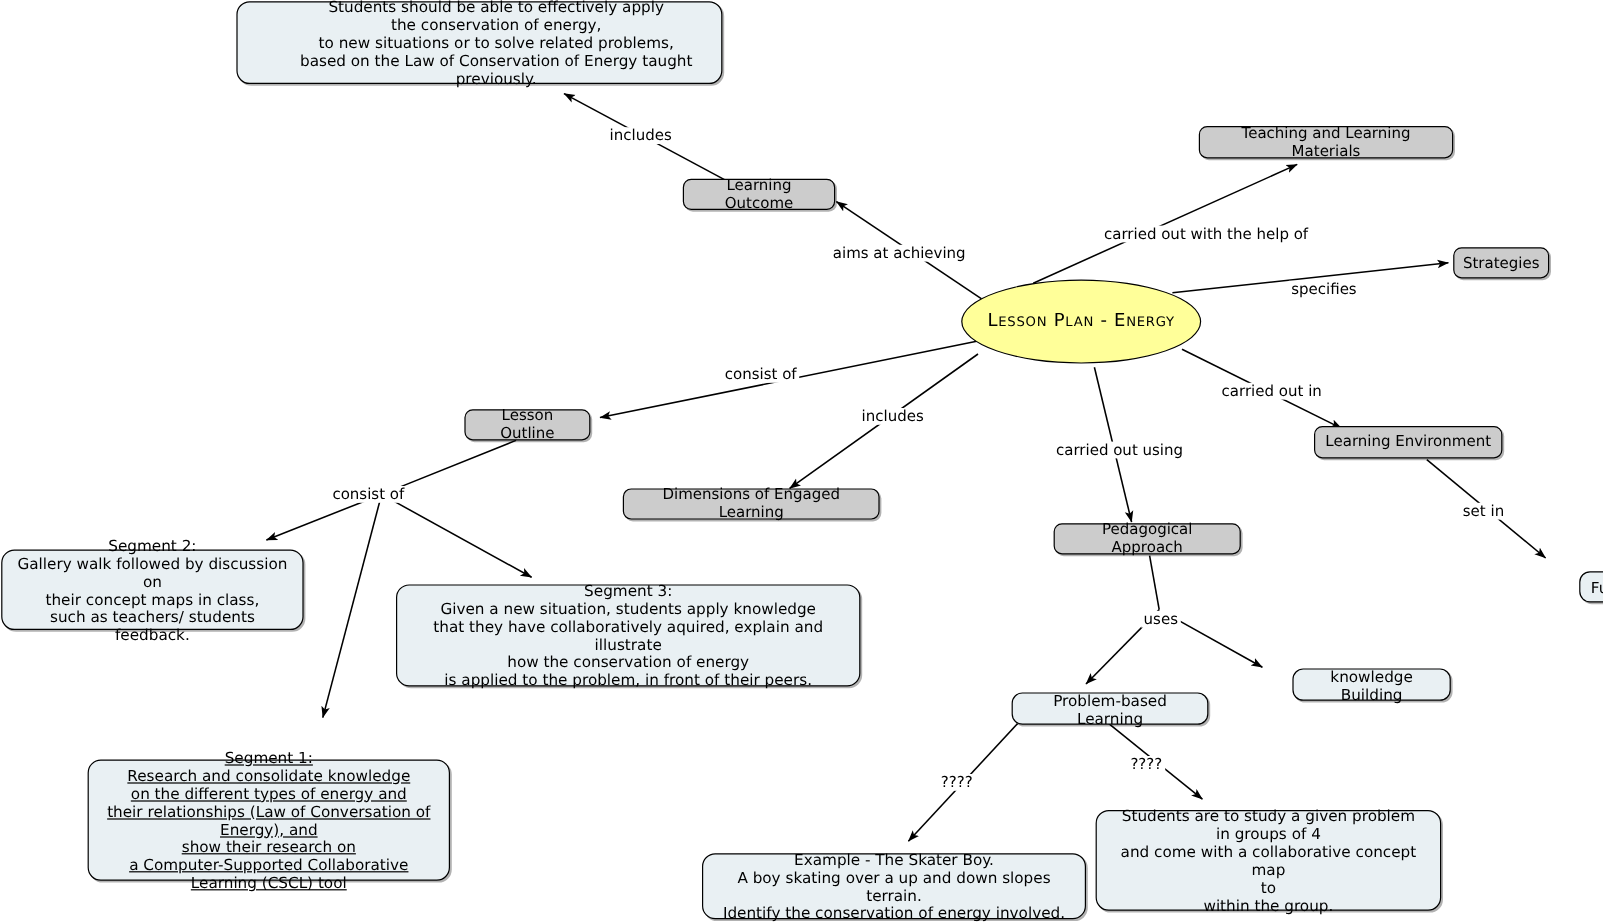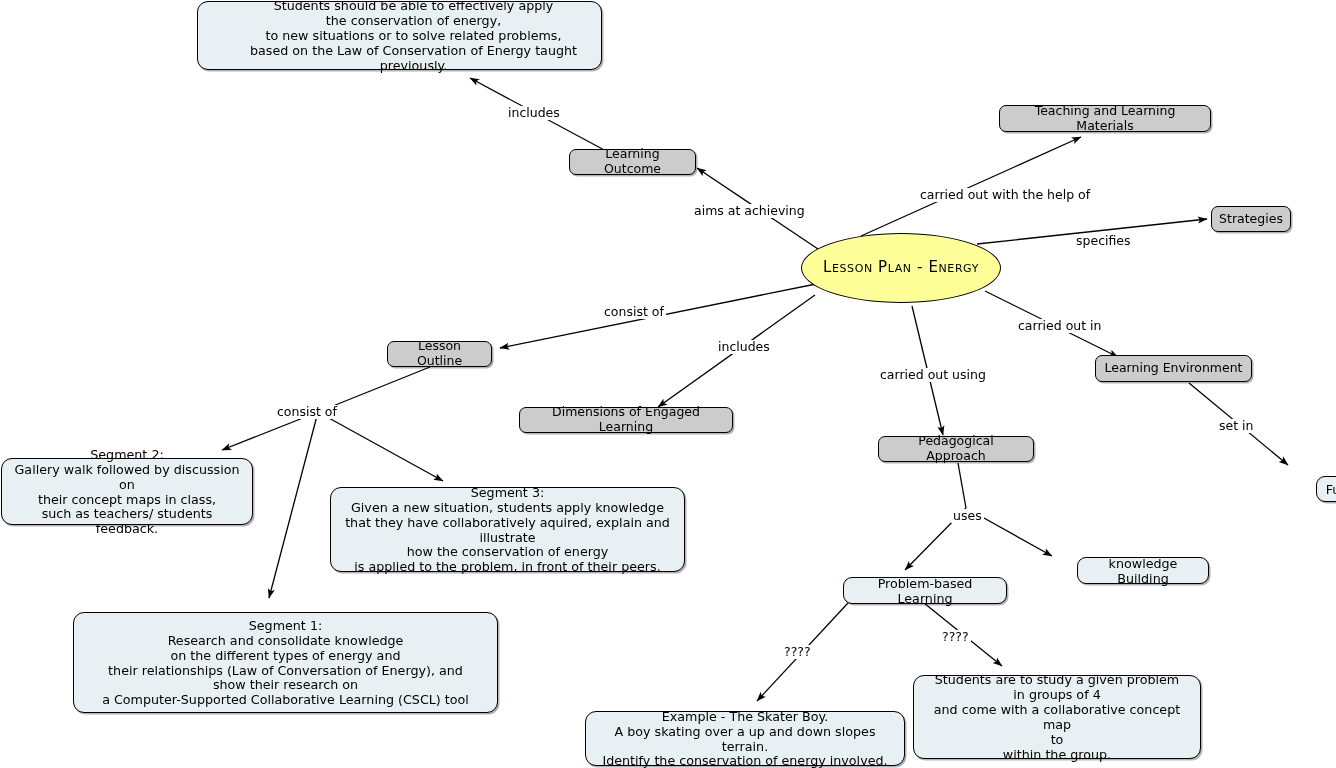--- a/index.html
+++ b/index.html
@@ -142,27 +142,27 @@
 
   <div class="node gray" style="left:387px; top:341px; width:105px; height:26px;">Lesson Outline</div>
 
   <div class="node gray" style="left:519px; top:407px; width:214px; height:26px;">Dimensions of Engaged Learning</div>
 
   <div class="node light" style="left:1px; top:458px; width:252px; height:67px;">Segment 2:
 Gallery walk followed by discussion on
 their concept maps in class,
 such as teachers/ students feedback.</div>
 
-  <div class="node light" style="left:330px; top:487px; width:355px; height:85px;">Segment 3:
+  <div class="node light" style="left:330px; top:487px; width:387px; height:85px;">Segment 3:
 Given a new situation, students apply knowledge
 that they have collaboratively aquired, explain and illustrate
 how the conservation of energy
 is applied to the problem, in front of their peers.</div>
 
-  <div class="node light" style="left:73px; top:612px; width:425px; height:101px;">Segment 1:
+  <div class="node light" style="left:73px; top:633px; width:302px; height:101px;text-decoration:underline;">Segment 1:
 Research and consolidate knowledge
 on the different types of energy and
 their relationships (Law of Conversation of Energy), and
 show their research on
 a Computer-Supported Collaborative Learning (CSCL) tool</div>
 
   <div class="node gray" style="left:878px; top:436px; width:156px; height:26px;">Pedagogical Approach</div>
 
   <div class="node light small" style="left:1029px; top:557px; width:132px; height:27px;">knowledge Building</div>
 

